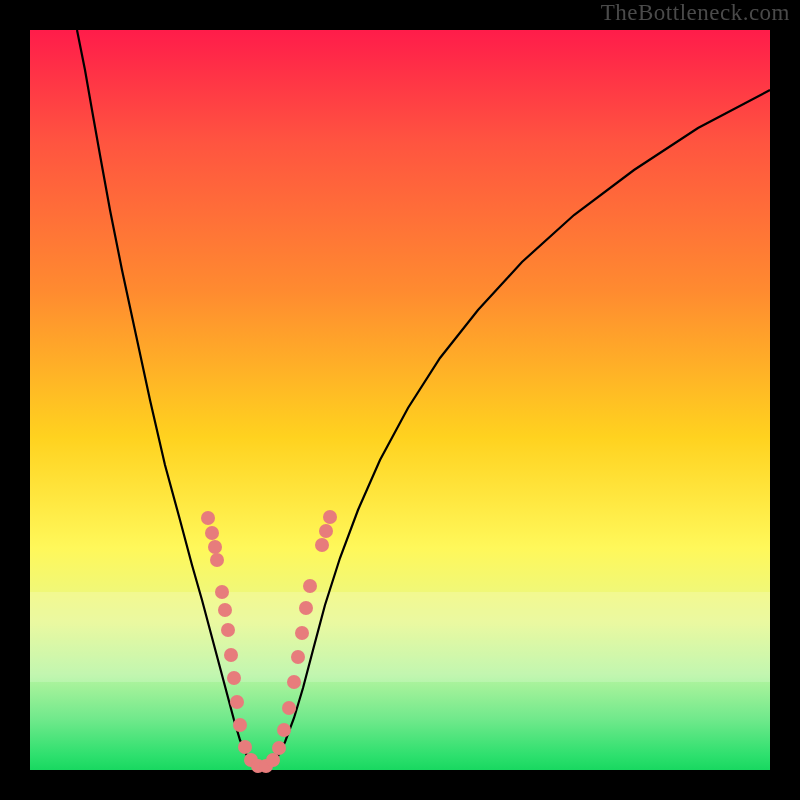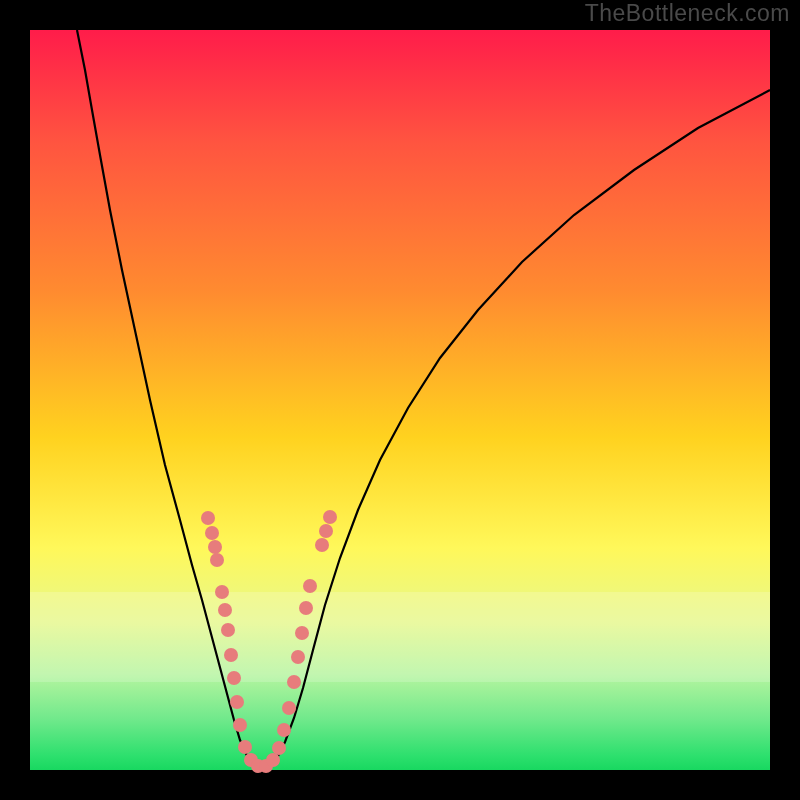--- a/index.html
+++ b/index.html
@@ -41,20 +41,21 @@
   }
   .watermark {
     position: absolute;
     top: 0;
     right: 10px;
     color: #4a4a4a;
     font-size: 23px;
     letter-spacing: 0.5px;
     font-weight: 500;
     user-select: none;
+    font-family: Liberation Serif, serif;
   }
   svg.curve {
     position: absolute;
     left: 0;
     top: 0;
     width: 740px;
     height: 740px;
     overflow: visible;
   }
 </style>

